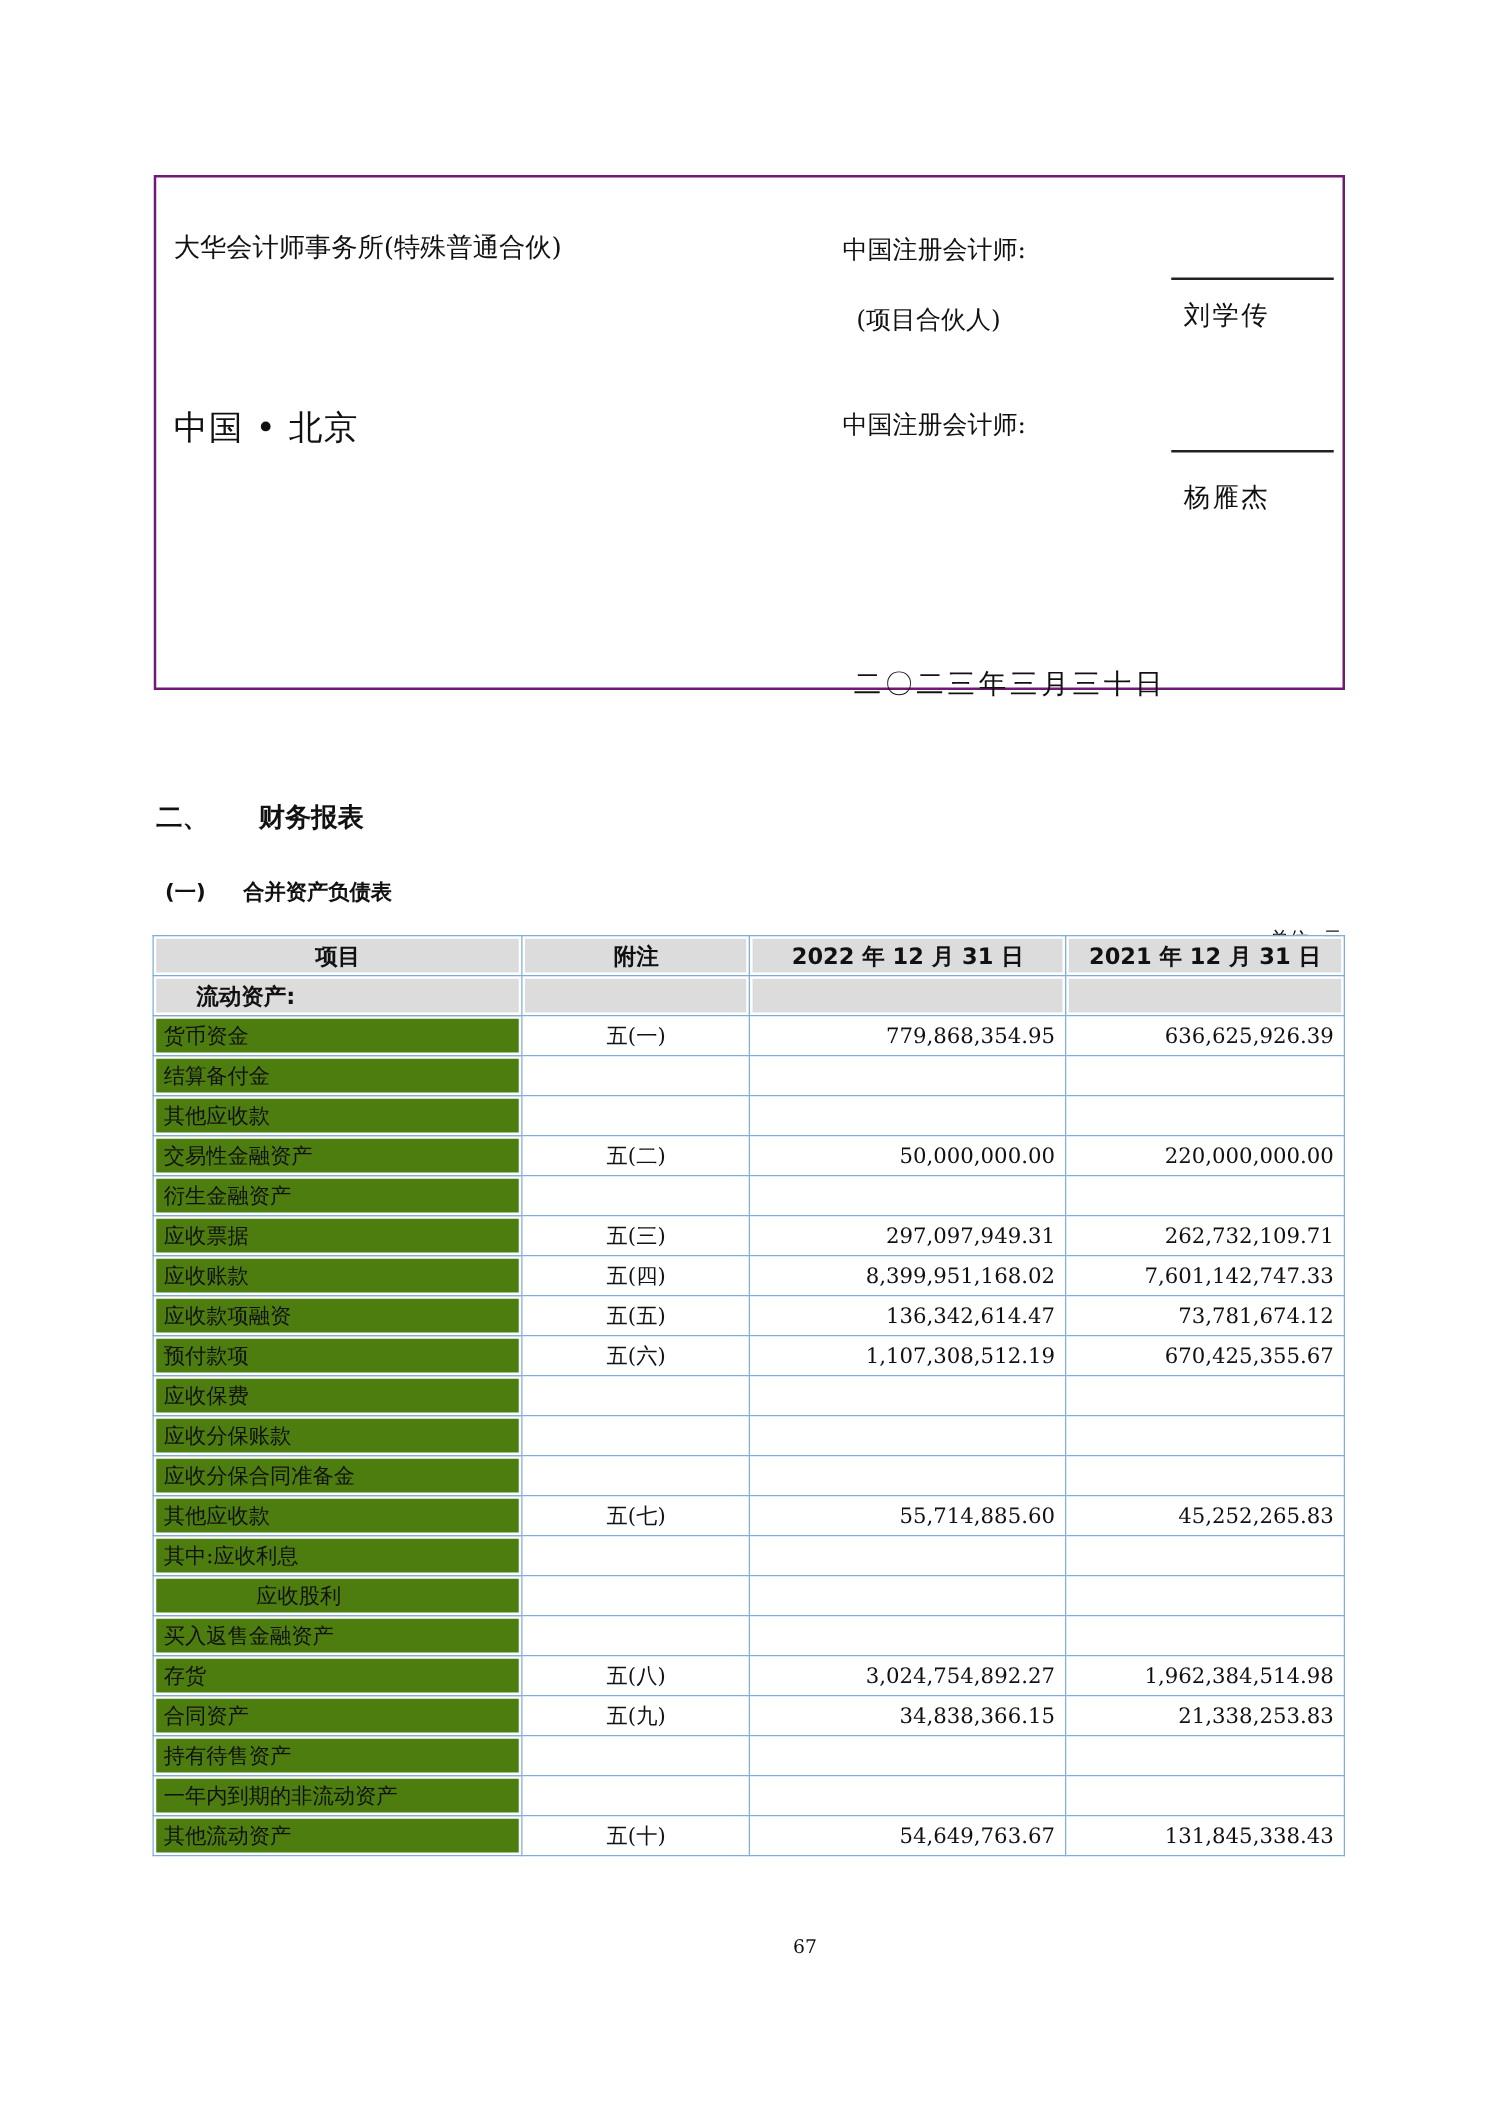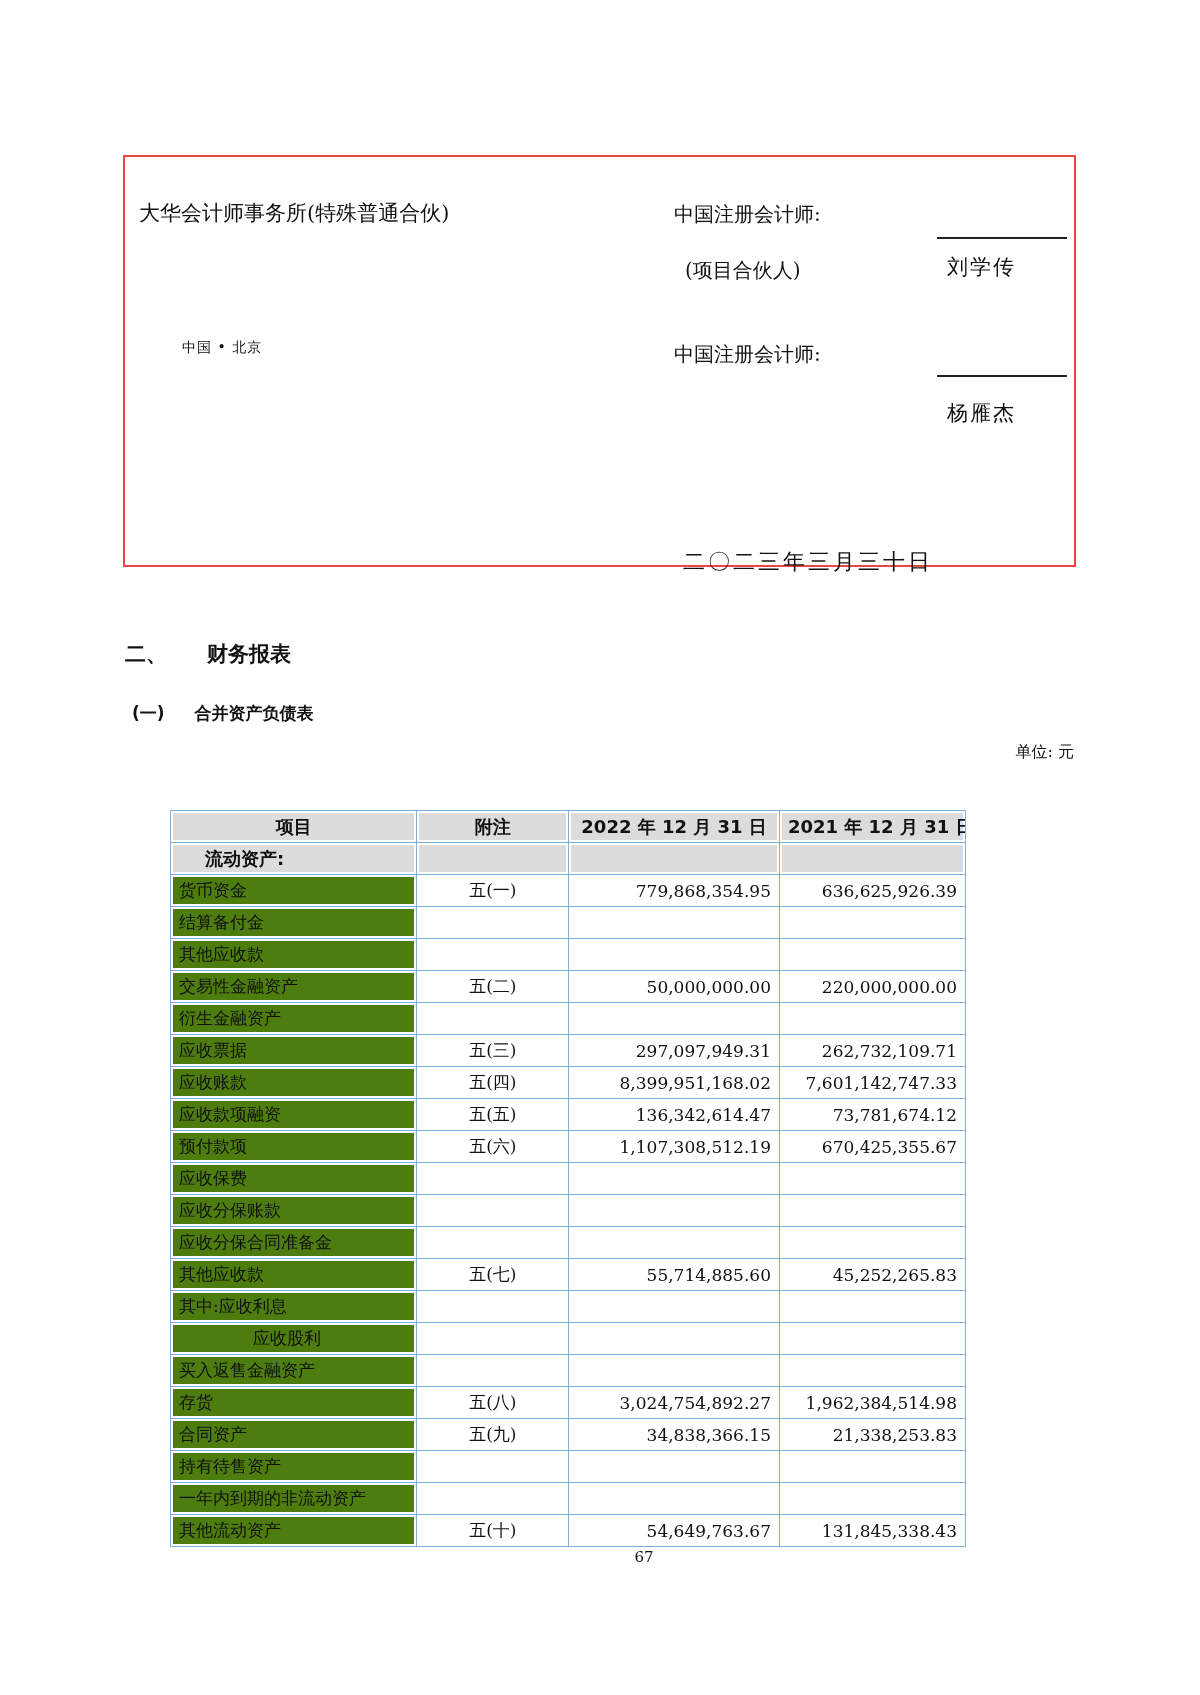--- a/index.html
+++ b/index.html
@@ -6,56 +6,55 @@
   body{
     position:relative;
     width:1200px;height:1695px;
     background:#ffffff;
     font-family:"DejaVu Serif","Liberation Serif",serif;
     color:#111111;
     overflow:hidden;
   }
   
   .sig-box{
-    position:absolute;left:123px;top:155px;
+    position:absolute;left:123px;top:140px;
     width:949px;height:408px;
-    border:2px solid #ef4444;
+    border:2px solid #701a75;
     background:#ffffff;
   }
   .sig-box .abs{position:absolute;white-space:nowrap;}
   .firm-name{left:14px;top:42px;font-size:21px;}
   .cpa-label-1{left:549px;top:44px;font-size:20px;}
   .sig-line{width:130px;border-top:2px solid #222;height:0;}
   .sig-line-1{left:812px;top:80px;}
   .cpa-role{left:560px;top:100px;font-size:20px;}
   .cpa-name-1{left:822px;top:96px;font-size:21px;letter-spacing:2px;}
-  .firm-location{left:14px;top:182px;font-size:14px;letter-spacing:1px;margin-left:43px;}
+  .firm-location{left:14px;top:182px;font-size:27px;letter-spacing:1px;}
   .cpa-label-2{left:549px;top:184px;font-size:20px;}
   .sig-line-2{left:812px;top:218px;}
   .cpa-name-2{left:822px;top:242px;font-size:21px;letter-spacing:2px;}
   .report-date{left:558px;top:342px;font-size:22px;letter-spacing:3px;margin-top:48px;}
   
   .heading{
     position:absolute;display:flex;
     font-family:"DejaVu Sans","Liberation Sans",sans-serif;
     font-weight:700;white-space:nowrap;
   }
   .section-heading{left:125px;top:640px;font-size:21px;gap:40px;}
   .subsection-heading{left:132px;top:702px;font-size:17px;gap:30px;}
   .unit-note{
     position:absolute;right:126px;top:742px;
     font-size:16px;white-space:nowrap;
   }
   
   table.bs{
-    position:absolute;left:122px;top:810px;
-    width:796px;
+    position:absolute;left:122px;top:748px;
+    width:954px;
     border-collapse:collapse;table-layout:fixed;
     font-size:17px;
-    margin-left:48px;
   }
   table.bs col.c1{width:31.0%;}
   table.bs col.c2{width:19.1%;}
   table.bs col.c3{width:26.5%;}
   table.bs col.c4{width:23.4%;}
   table.bs th,table.bs td{
     border:1px solid #7fafd9;
     height:31px;
     padding:0 8px;
     overflow:hidden;white-space:nowrap;

